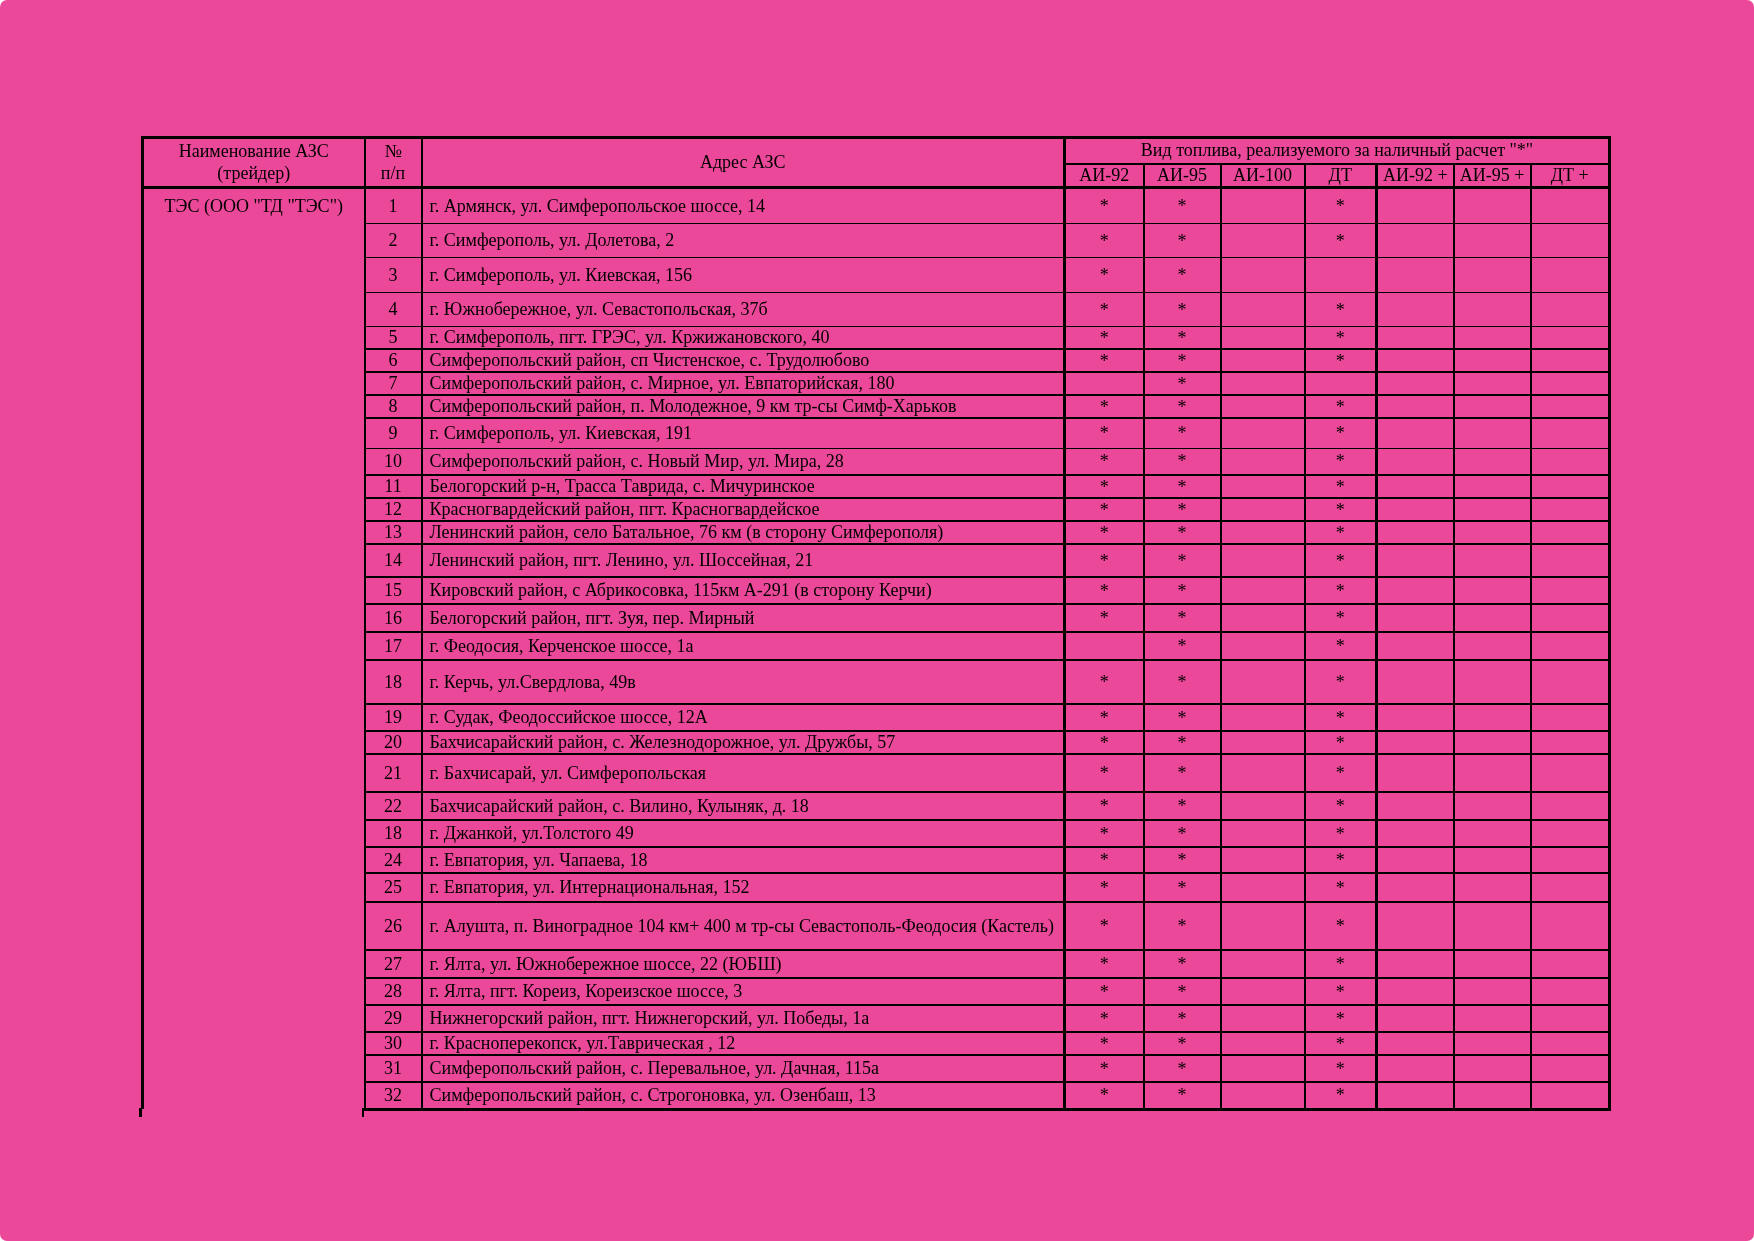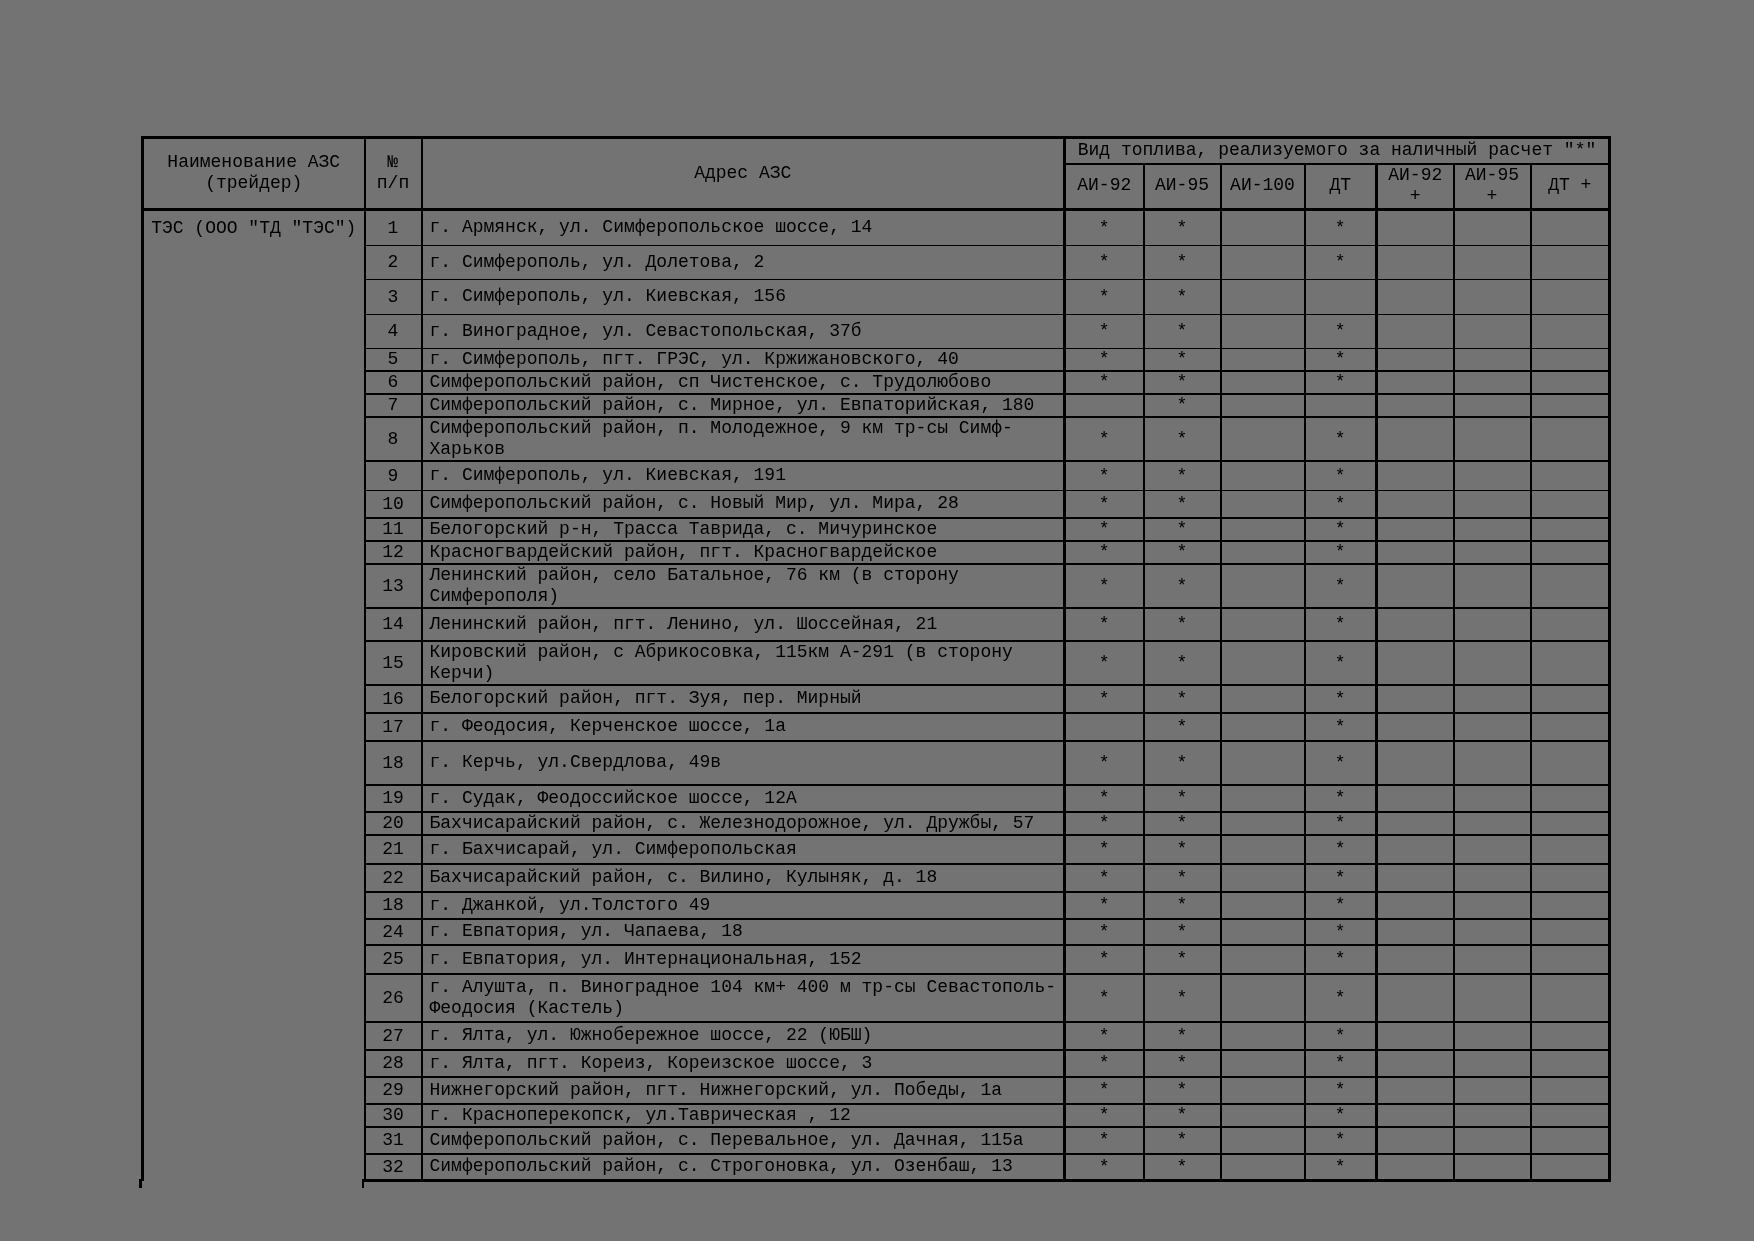--- a/index.html
+++ b/index.html
@@ -1,18 +1,18 @@
 <!DOCTYPE html>
 <html><head>
 <meta charset="utf-8">
 <style>
   html,body{margin:0;padding:0;background:#ffffff;}
   .page{
-    position:relative;width:1754px;height:1241px;background:#737373;overflow:hidden;
-    font-family:Liberation Mono, monospace;color:#000;
+    position:relative;width:1754px;height:1241px;background:#ec4899;overflow:hidden;
+    font-family:Liberation Serif, serif;color:#000;border-radius:7px;
   }
   .tbl-wrap{position:absolute;left:141px;top:136px;}
   table{
     border-collapse:collapse;table-layout:fixed;width:1467px;
     border:3px solid #000;border-bottom:none;
   }
   th,td{
     border:2px solid #000;font-weight:normal;overflow:hidden;
     font-size:18px;padding:0 4px;vertical-align:middle;text-align:center;
   }
@@ -102,21 +102,21 @@
             <td class="fuel-cell b-left-3">*</td>
             <td class="fuel-cell">*</td>
             <td class="fuel-cell"></td>
             <td class="fuel-cell"></td>
             <td class="fuel-cell b-left-3"></td>
             <td class="fuel-cell"></td>
             <td class="fuel-cell"></td>
           </tr>
           <tr class="thin-b thin-t" style="height: 34px;">
             <td class="num-cell">4</td>
-            <td class="address-cell">г. Виноградное, ул. Севастопольская, 37б</td>
+            <td class="address-cell">г. Южнобережное, ул. Севастопольская, 37б</td>
             <td class="fuel-cell b-left-3">*</td>
             <td class="fuel-cell">*</td>
             <td class="fuel-cell"></td>
             <td class="fuel-cell">*</td>
             <td class="fuel-cell b-left-3"></td>
             <td class="fuel-cell"></td>
             <td class="fuel-cell"></td>
           </tr>
           <tr class="thin-t" style="height: 22px;">
             <td class="num-cell">5</td>
@@ -287,21 +287,21 @@
             <td class="num-cell">20</td>
             <td class="address-cell">Бахчисарайский район, с. Железнодорожное, ул. Дружбы, 57</td>
             <td class="fuel-cell b-left-3">*</td>
             <td class="fuel-cell">*</td>
             <td class="fuel-cell"></td>
             <td class="fuel-cell">*</td>
             <td class="fuel-cell b-left-3"></td>
             <td class="fuel-cell"></td>
             <td class="fuel-cell"></td>
           </tr>
-          <tr style="height: 29px;">
+          <tr style="height: 38px;">
             <td class="num-cell">21</td>
             <td class="address-cell">г. Бахчисарай, ул. Симферопольская</td>
             <td class="fuel-cell b-left-3">*</td>
             <td class="fuel-cell">*</td>
             <td class="fuel-cell"></td>
             <td class="fuel-cell">*</td>
             <td class="fuel-cell b-left-3"></td>
             <td class="fuel-cell"></td>
             <td class="fuel-cell"></td>
           </tr>

